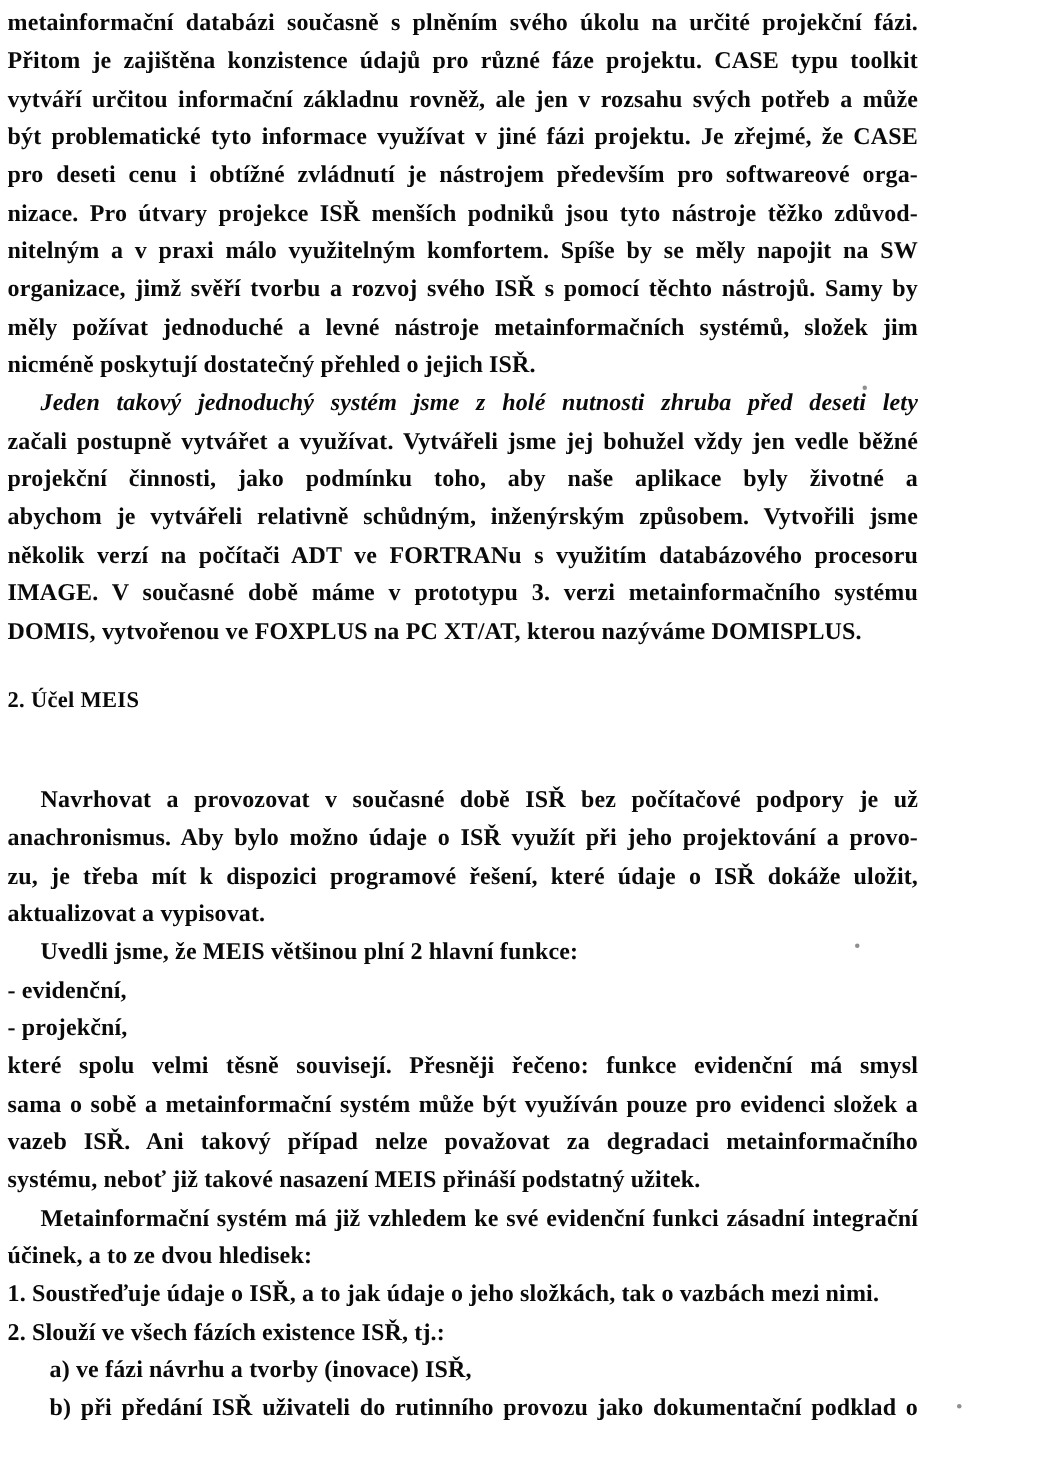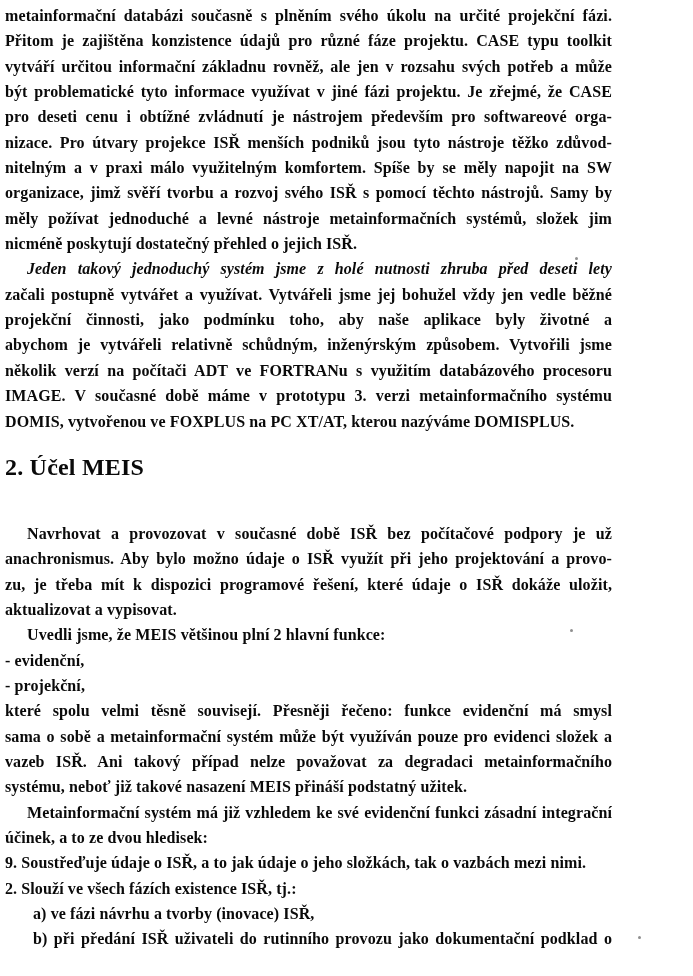--- a/index.html
+++ b/index.html
@@ -31,21 +31,21 @@
     letter-spacing: 0.1px;
     white-space: normal;
     overflow: hidden;
     height: 25.35px;
   }
   .line.just {
     text-align: justify;
     text-align-last: justify;
   }
   .heading {
-    font-size: 24px;
+    font-size: 15px;
     line-height: 26px;
     font-weight: 700;
     letter-spacing: 0.2px;
     margin: 20px 0 41px 0;
   }
   
   .speck {
     position: absolute;
     width: 3px; height: 3px;
     background: #333;
@@ -100,21 +100,21 @@
         <div class="line just">které spolu velmi těsně souvisejí. Přesněji řečeno: funkce evidenční má smysl</div>
         <div class="line just">sama o sobě a metainformační systém může být využíván pouze pro evidenci složek a</div>
         <div class="line just">vazeb ISŘ. Ani takový případ nelze považovat za degradaci  metainformačního</div>
         <div class="line">systému, neboť již takové nasazení MEIS přináší podstatný užitek.</div>
       </div>
       <div class="block paragraph">
         <div class="line just" style="padding-left: 22px;">Metainformační systém má již  vzhledem ke své evidenční funkci zásadní integrační</div>
         <div class="line">účinek, a to ze dvou hledisek:</div>
       </div>
       <div class="block paragraph">
-        <div class="line">9.  Soustřeďuje údaje  o ISŘ, a to jak údaje o jeho složkách, tak o vazbách mezi nimi.</div>
+        <div class="line">1.  Soustřeďuje údaje  o ISŘ, a to jak údaje o jeho složkách, tak o vazbách mezi nimi.</div>
         <div class="line">2.  Slouží ve všech fázích existence ISŘ, tj.:</div>
         <div class="line" style="padding-left: 28px;">a) ve fázi návrhu a tvorby (inovace) ISŘ,</div>
         <div class="line just" style="padding-left: 28px;">b) při předání ISŘ uživateli do rutinního  provozu  jako  dokumentační podklad o</div>
         <div class="line" style="padding-left: 60px; margin-top: 44px;">něm,</div>
       </div>
     </div>
 
   <span class="speck" style="left:575px; top:257px;"></span>
   <span class="speck" style="left:570px; top:629px;"></span>
   <span class="speck" style="left:638px; top:936px;"></span>

